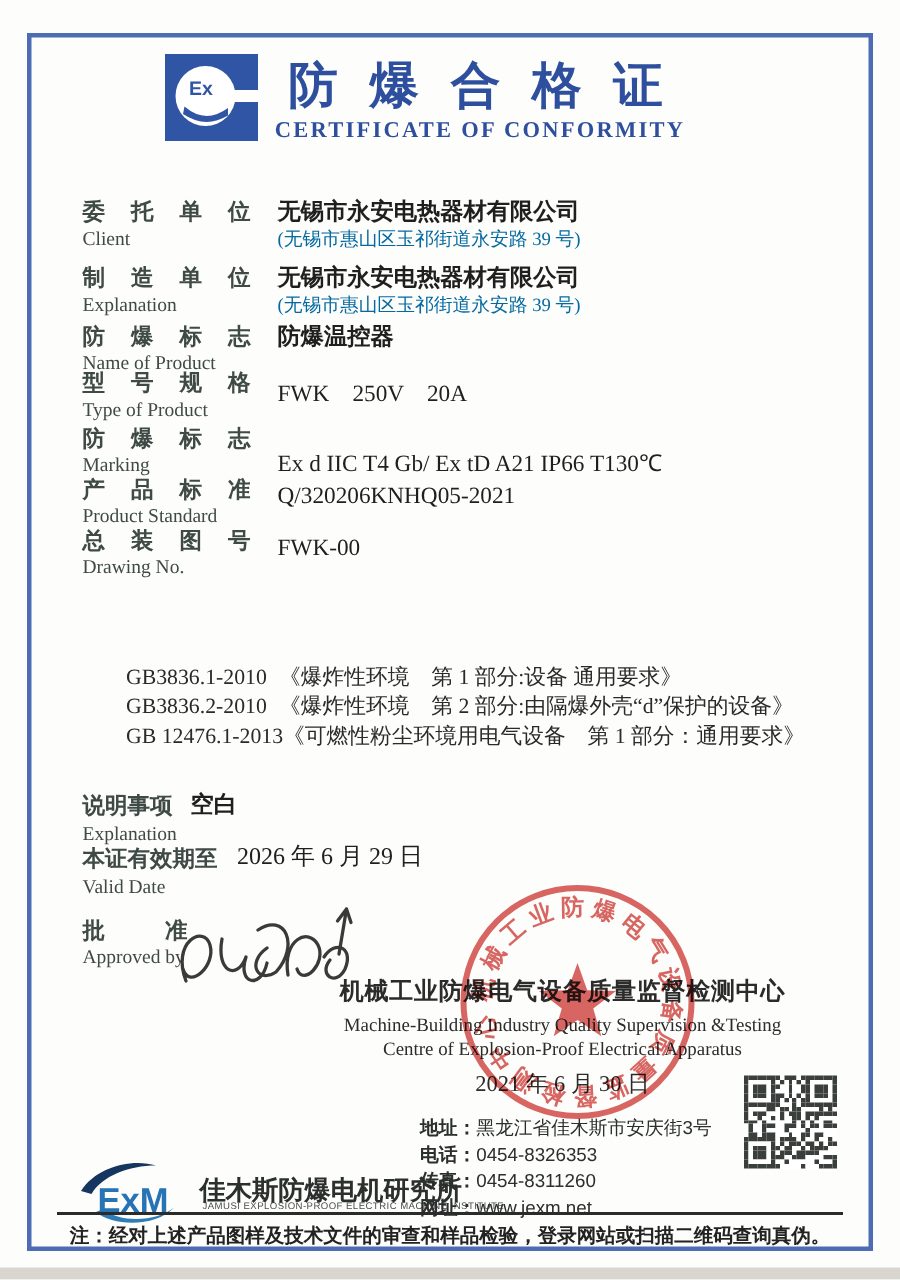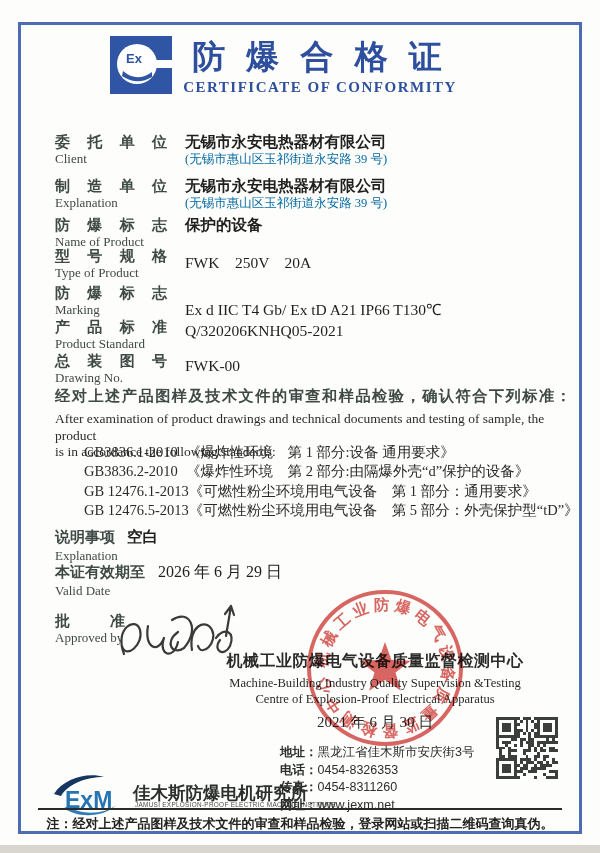--- a/index.html
+++ b/index.html
@@ -102,21 +102,21 @@
         <div class="v-strong">无锡市永安电热器材有限公司</div>
         <div class="v-note">(无锡市惠山区玉祁街道永安路 39 号)</div>
       </div>
   </div>
   <div class="row" style="top:216px">
     <div class="lab">
         <div class="lab-zh">防爆标志</div>
         <div class="lab-en">Name of Product</div>
       </div>
     <div class="val">
-        <div class="v-strong">保护的设备</div>
+        <div class="v-strong">防爆温控器</div>
       </div>
   </div>
   <div class="row" style="top:247px">
     <div class="lab">
         <div class="lab-zh">型号规格</div>
         <div class="lab-en">Type of Product</div>
       </div>
     <div class="val" style="top:7px">
         <div class="v-serif">FWK　250V　20A</div>
       </div>
@@ -142,33 +142,25 @@
   <div class="row" style="top:352px">
     <div class="lab">
         <div class="lab-zh">总装图号</div>
         <div class="lab-en">Drawing No.</div>
       </div>
     <div class="val" style="top:5px">
         <div class="v-serif">FWK-00</div>
       </div>
   </div>
 
-  <div class="statement">
-    <div class="st-zh">经对上述产品图样及技术文件的审查和样品检验，确认符合下列标准：</div>
-    <div class="st-en">
-      <div>After examination of product drawings and technical documents and testing of sample, the product</div>
-      <div>is in accordance the following standards:</div>
-    </div>
-  </div>
 
   <div class="standards">
     <div class="std-row"><span class="std-code">GB3836.1-2010</span><span>《爆炸性环境　第 1 部分:设备 通用要求》</span></div>
     <div class="std-row"><span class="std-code">GB3836.2-2010</span><span>《爆炸性环境　第 2 部分:由隔爆外壳“d”保护的设备》</span></div>
     <div class="std-row"><span class="std-code">GB 12476.1-2013</span><span>《可燃性粉尘环境用电气设备　第 1 部分：通用要求》</span></div>
-    <div class="std-row"><span class="std-code">GB 12476.5-2013</span><span>《可燃性粉尘环境用电气设备　第 5 部分：外壳保护型“tD”》</span></div>
   </div>
 
   <div class="row" style="top:528px">
     <div class="lab" style="width:auto">
       <div class="plain-zh">说明事项</div>
       <div class="lab-en">Explanation</div>
     </div>
     <div class="val" style="left:127px">
         <div class="v-strong" style="font-weight:bold">空白</div>
       </div>

